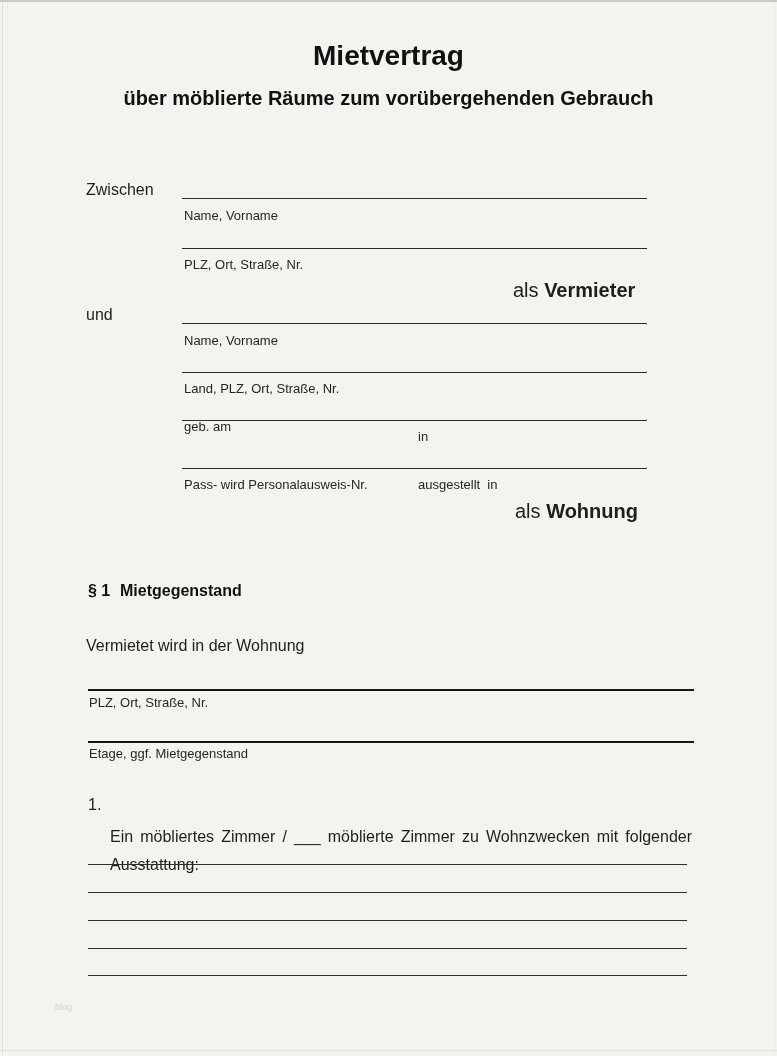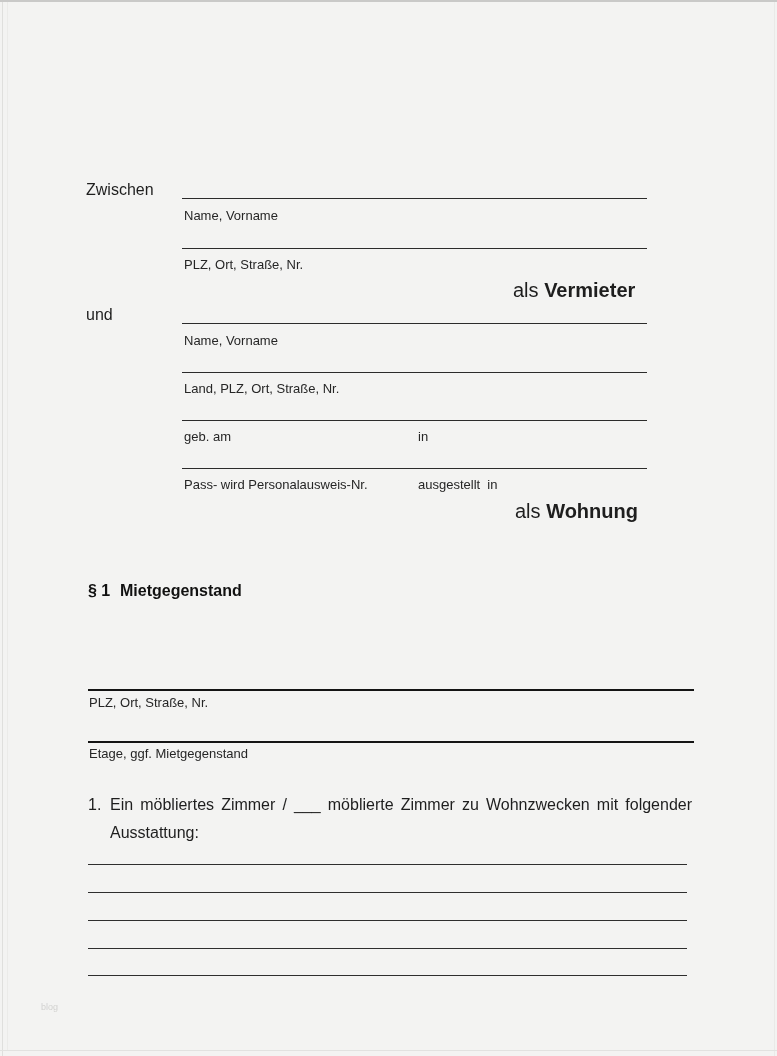--- a/index.html
+++ b/index.html
@@ -30,62 +30,65 @@
   .wline{position:absolute;left:88px;width:599px;height:0;border-top:1.4px solid #2e2e2e;}
 
   .role{font-size:20px;}
   .role b{font-weight:bold;}
 
   .heading{position:absolute;left:88px;display:flex;font-size:16px;font-weight:bold;color:#111;}
   .heading .hnum{width:32px;flex:none;}
 
   .clause{position:absolute;left:88px;width:604px;display:flex;font-size:16px;line-height:28px;}
   .clause .cnum{width:22px;flex:none;}
-  .clause .ctext{flex:1;text-align:justify;}
+  .clause .ctext{flex:1;text-align:justify;margin-top:32px;}
 
-  .watermark{position:absolute;left:32px;top:1002px;font-size:9px;color:#d2d2d0;padding-left:9px;}
+  .watermark{position:absolute;left:46px;top:1002px;font-size:9px;color:#d2d2d0;padding-left:9px;}
 </style>
 </head>
 <body>
 
 <div class="page">
 
   <div class="edge-top"></div>
   <div class="edge-left-1"></div>
   <div class="edge-left-2"></div>
   <div class="edge-right"></div>
   <div class="edge-bottom"></div>
 
+  <h1 class="title">Mietvertrag</h1>
+  <h2 class="subtitle">über möblierte Räume zum vorübergehenden Gebrauch</h2>
 
   <span class="t body" style="left:86px;top:181px">Zwischen</span>
   <div class="fline" style="top:198px"></div>
   <span class="t label" style="left:184px;top:208px">Name, Vorname</span>
   <div class="fline" style="top:248px"></div>
   <span class="t label" style="left:184px;top:257px">PLZ, Ort, Straße, Nr.</span>
   <div class="t role" style="left:513px;top:279px"><span>als </span><b>Vermieter</b></div>
 
   <span class="t body" style="left:86px;top:306px">und</span>
   <div class="fline" style="top:323px"></div>
   <span class="t label" style="left:184px;top:333px">Name, Vorname</span>
   <div class="fline" style="top:372px"></div>
   <span class="t label" style="left:184px;top:381px">Land, PLZ, Ort, Straße, Nr.</span>
   <div class="fline" style="top:420px"></div>
-  <span class="t label" style="left:184px;top:429px">geb. am</span>
+  <span class="t label" style="left:184px;top:419px">geb. am</span>
   <span class="t label" style="left:418px;top:429px">in</span>
   <div class="fline" style="top:468px"></div>
   <span class="t label" style="left:184px;top:477px">Pass- wird Personalausweis-Nr.</span>
   <span class="t label" style="left:418px;top:477px">ausgestellt  in</span>
   <div class="t role" style="left:515px;top:500px"><span>als </span><b>Wohnung</b></div>
 
 
   <div class="heading" style="top:582px">
     <span class="hnum">§ 1</span>
     <span>Mietgegenstand</span>
   </div>
 
+  <span class="t body" style="left:86px;top:637px">Vermietet wird in der Wohnung</span>
 
   <div class="thickline" style="top:689px"></div>
   <span class="t label" style="left:89px;top:695px">PLZ, Ort, Straße, Nr.</span>
   <div class="thickline" style="top:741px"></div>
   <span class="t label" style="left:89px;top:746px">Etage, ggf. Mietgegenstand</span>
 
   <div class="clause" style="top:791px">
     <span class="cnum">1.</span>
     <div class="ctext">Ein möbliertes Zimmer / ___ möblierte Zimmer zu Wohnzwecken mit folgender Ausstattung:</div>
   </div>

